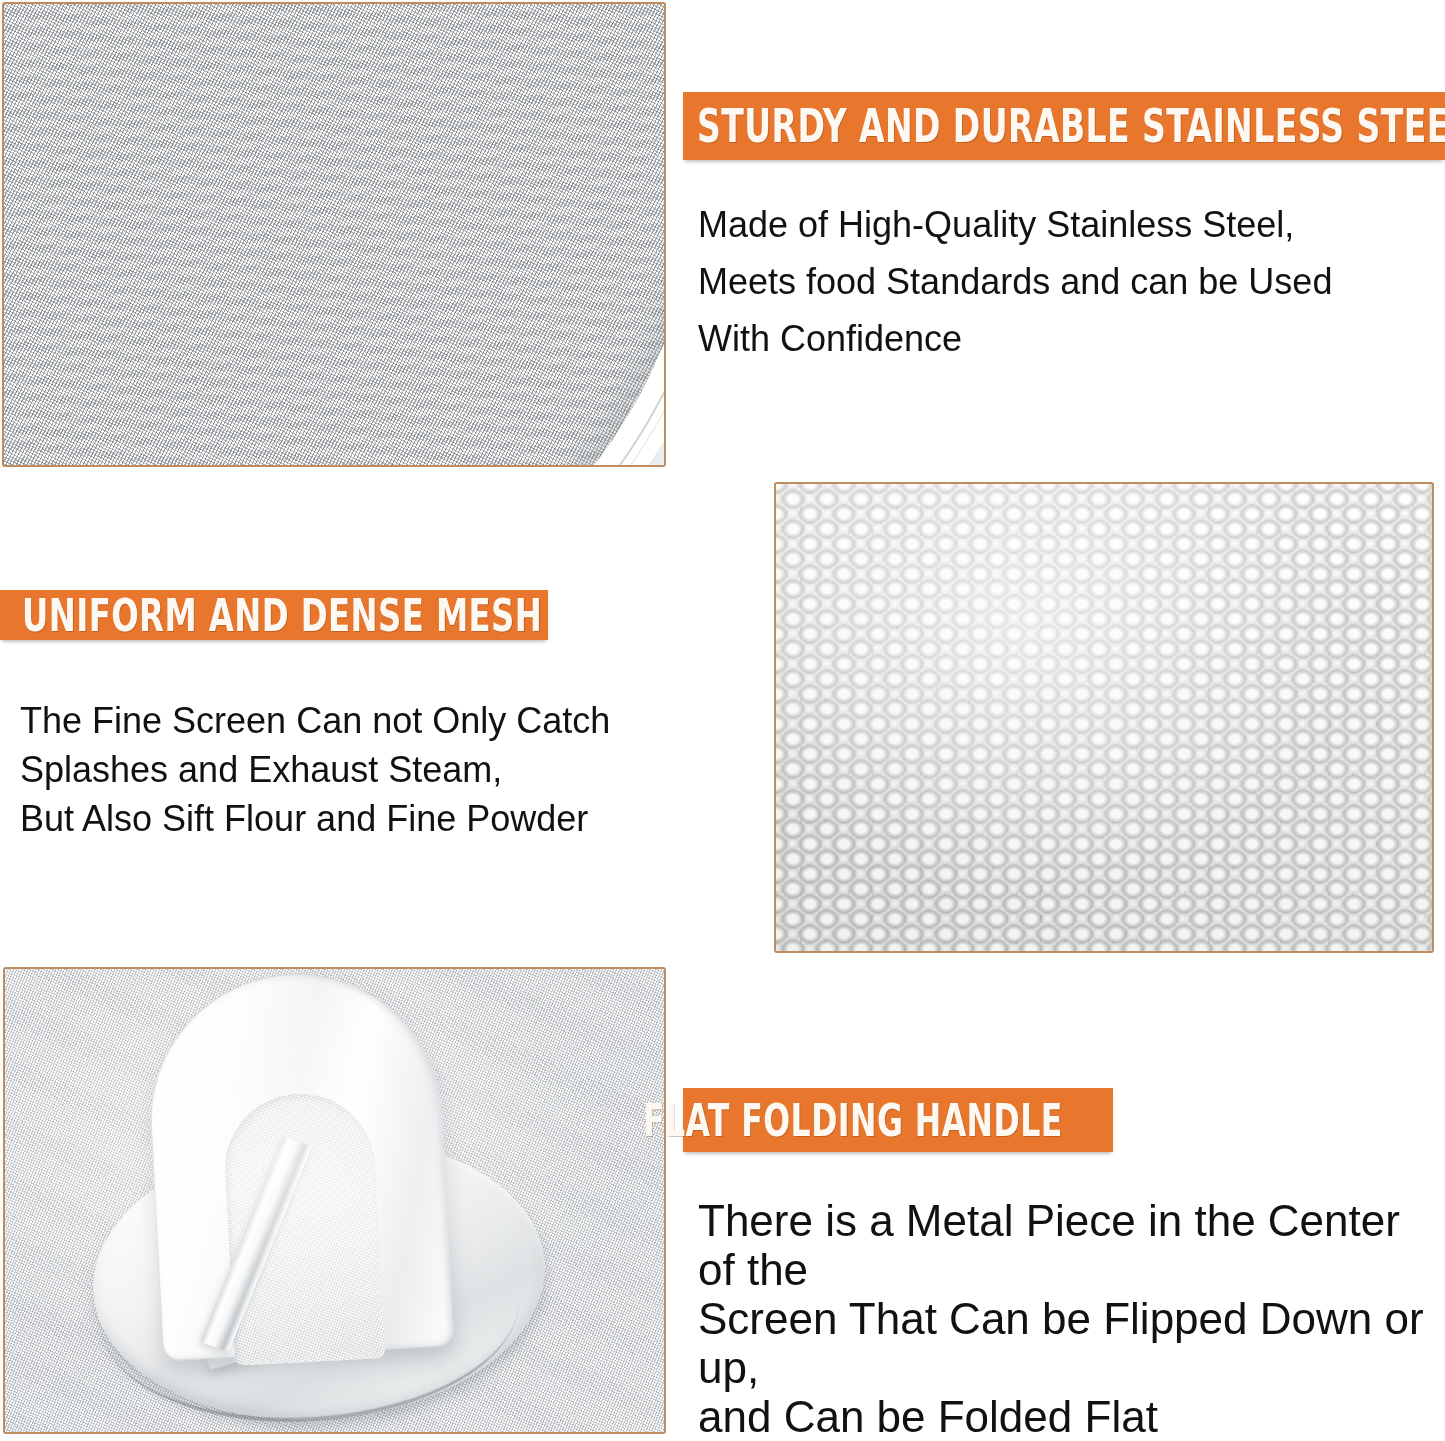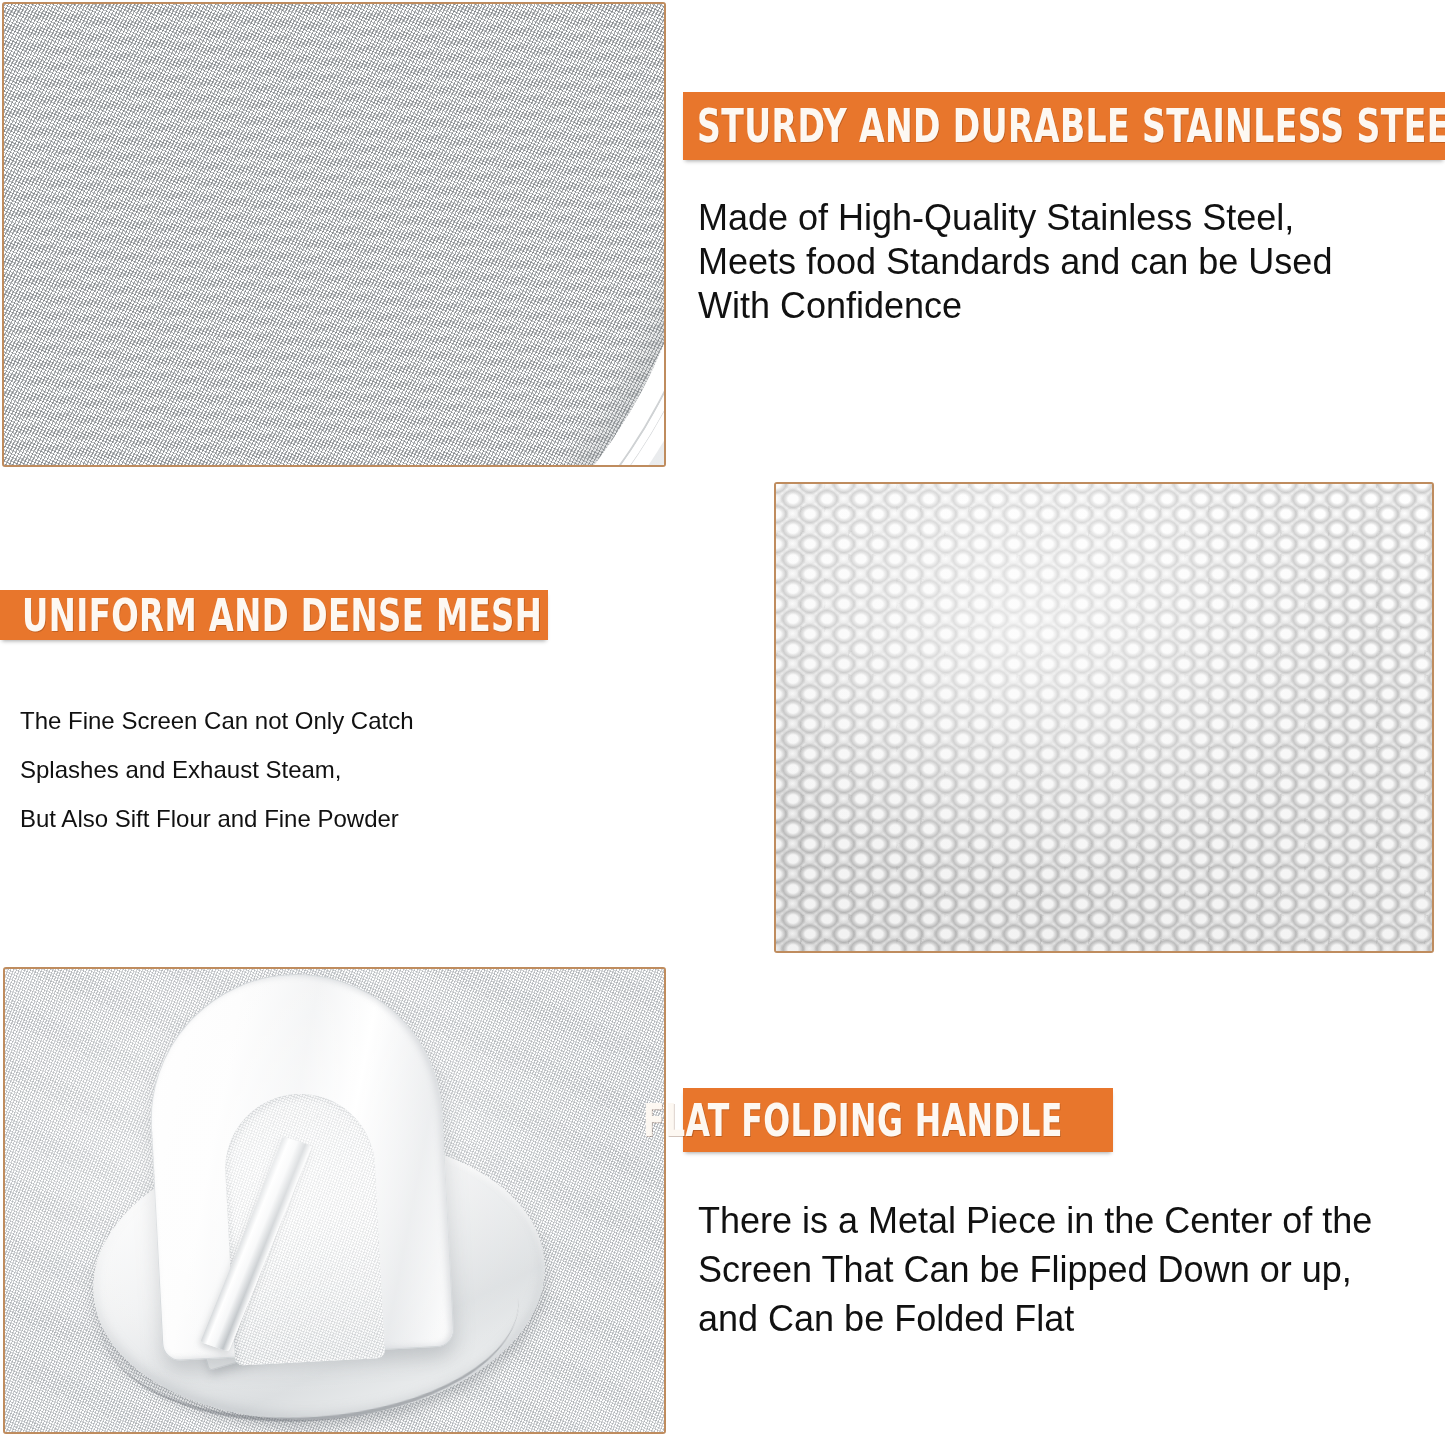--- a/index.html
+++ b/index.html
@@ -304,23 +304,23 @@
   
   #head-sturdy   { left: 683px; top: 92px;  width: 762px; height: 68px; }
   #head-sturdy .head-text  { font-size: 46px; margin-left: 14px; }
 
   #head-mesh     { left: 0px;   top: 590px; width: 548px; height: 50px; }
   #head-mesh .head-text    { font-size: 45px; margin-left: 22px; }
 
   #head-handle   { left: 683px; top: 1088px; width: 430px; height: 64px; justify-content: center; }
   #head-handle .head-text  { font-size: 44px; margin-left: 14px; }
 
-  #text-sturdy   { left: 698px; top: 196px;  width: 730px; font-size: 36px; line-height: 44px; }
-  #text-mesh     { left: 20px;  top: 696px;  width: 680px; font-size: 24px; line-height: 49px; }
-  #text-handle   { left: 698px; top: 1196px; width: 745px; font-size: 36px; line-height: 49px; }
+  #text-sturdy   { left: 698px; top: 196px;  width: 730px; font-size: 36px; line-height: 57px; }
+  #text-mesh     { left: 20px;  top: 696px;  width: 680px; font-size: 36px; line-height: 49px; }
+  #text-handle   { left: 698px; top: 1196px; width: 745px; font-size: 44px; line-height: 49px; }
 </style>
 </head>
 <body>
 
 <div class="panel" id="panel-screen-rim">
   <div class="rim-stage">
     <div class="rim-band-shadow"></div>
     <div class="rim-band"></div>
     <div class="rim-ring-inner"></div>
     <div class="rim-disc"></div>

